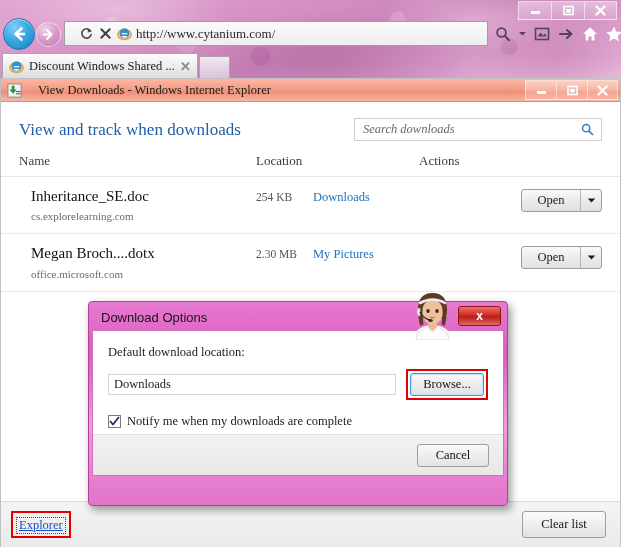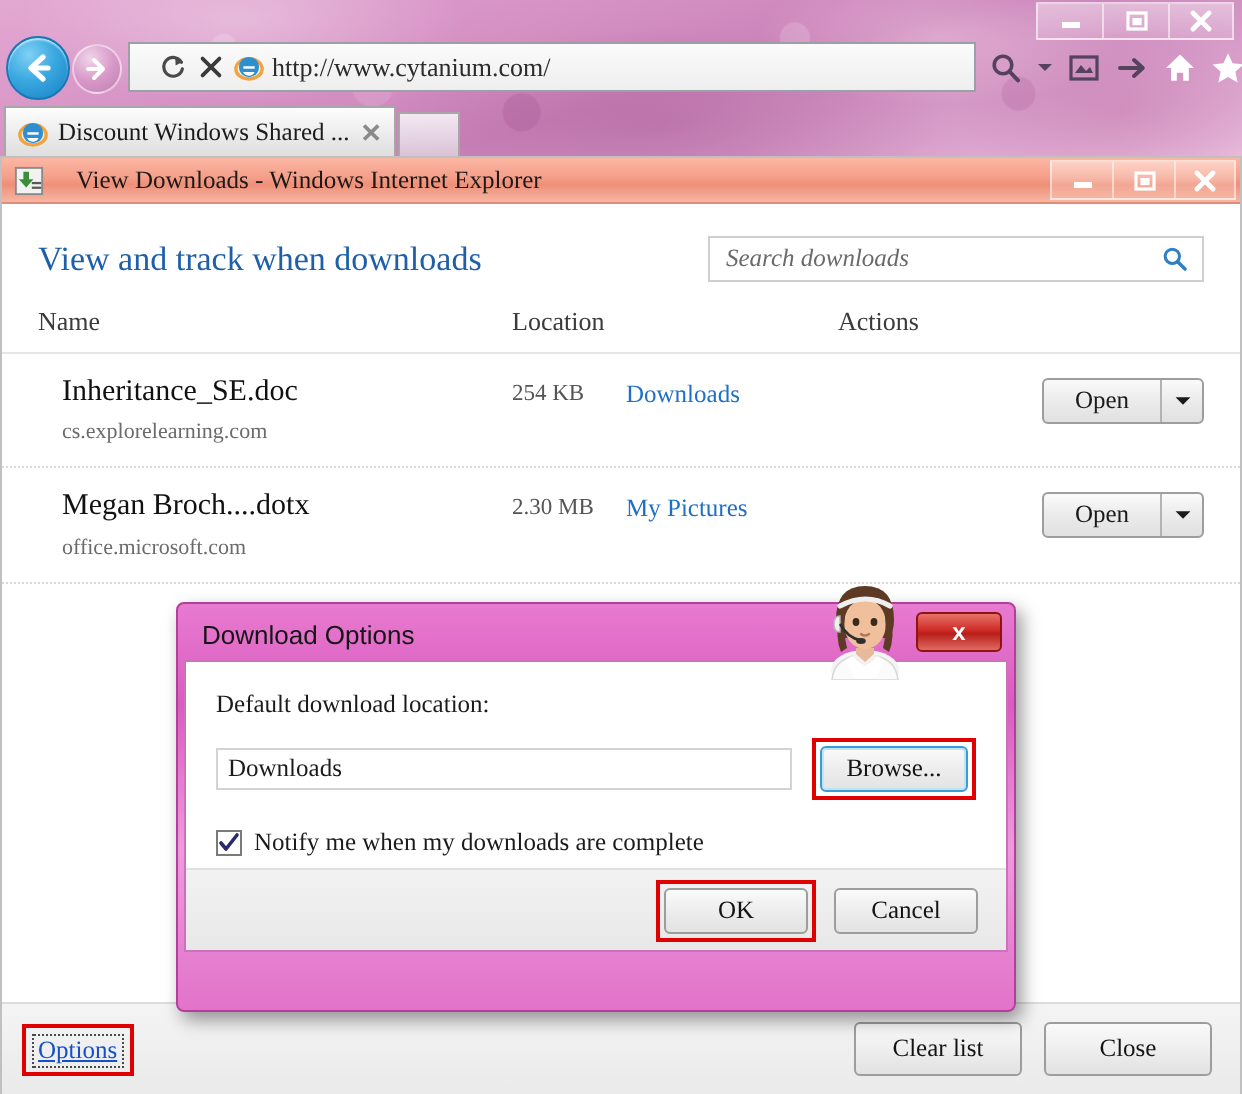--- a/index.html
+++ b/index.html
@@ -492,25 +492,24 @@
             <svg width="9" height="7" viewBox="0 0 9 7">
               <path d="M0.8 1.6 L4.5 5.4 L8.2 1.6 Z" fill="#1a1a1a"></path>
             </svg>
           </div>
         </div>
       </div>
     </div>
 
     <div class="dl-footer">
       <span class="options-hl">
-        <a class="options-link">Options</a>
+        <a class="options-link">Explorer</a>
       </span>
       <div class="footer-btns">
         <div class="btn">Clear list</div>
-        <div class="btn">Close</div>
       </div>
     </div>
 
   </div>
 </div>
 
 <div id="opt-dialog">
   <div class="opt-titlebar">
     <span class="opt-title-text">Download Options</span>
     <div class="opt-close">x</div>
@@ -529,23 +528,20 @@
     <div class="opt-check-row">
       <span class="chk">
         <svg width="11" height="11" viewBox="0 0 11 11">
           <path d="M1.5 5.5 L4 8.5 L9.5 1.5" stroke="#2b2b6b" stroke-width="1.8" fill="none" stroke-linecap="round" stroke-linejoin="round"></path>
         </svg>
       </span>
       <span class="opt-check-label">Notify me when my downloads are complete</span>
     </div>
 
     <div class="opt-buttonbar">
-      <span class="ok-hl">
-        <div class="dlg-btn">OK</div>
-      </span>
       <div class="dlg-btn">Cancel</div>
     </div>
   </div>
 </div>
 
 <svg id="avatar" viewBox="0 0 47 52">
   <ellipse cx="23.5" cy="47" rx="17" ry="10" fill="#f4f4f4"></ellipse>
   <path d="M7 52 q1 -12 16.5 -13 q15.5 1 16.5 13 z" fill="#fbfbfb" stroke="#d8d8d8" stroke-width="0.8"></path>
   <path d="M19 36 h9 v8 h-9 z" fill="#e8b99a"></path>
   <path d="M9 22 q0 -17 14.5 -17 q14.5 0 14.5 17 q0 6 -3 9 l-23 0 q-3 -3 -3 -9 z" fill="#5c3a24"></path>

